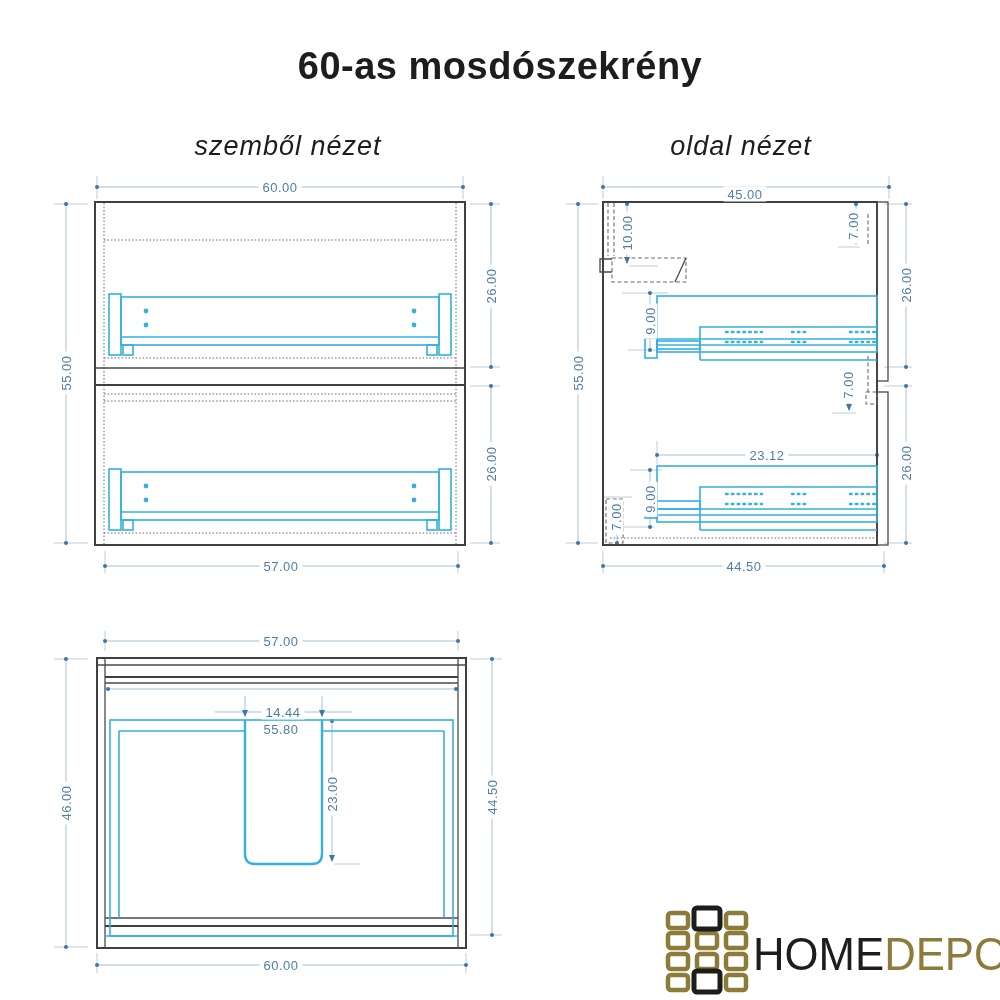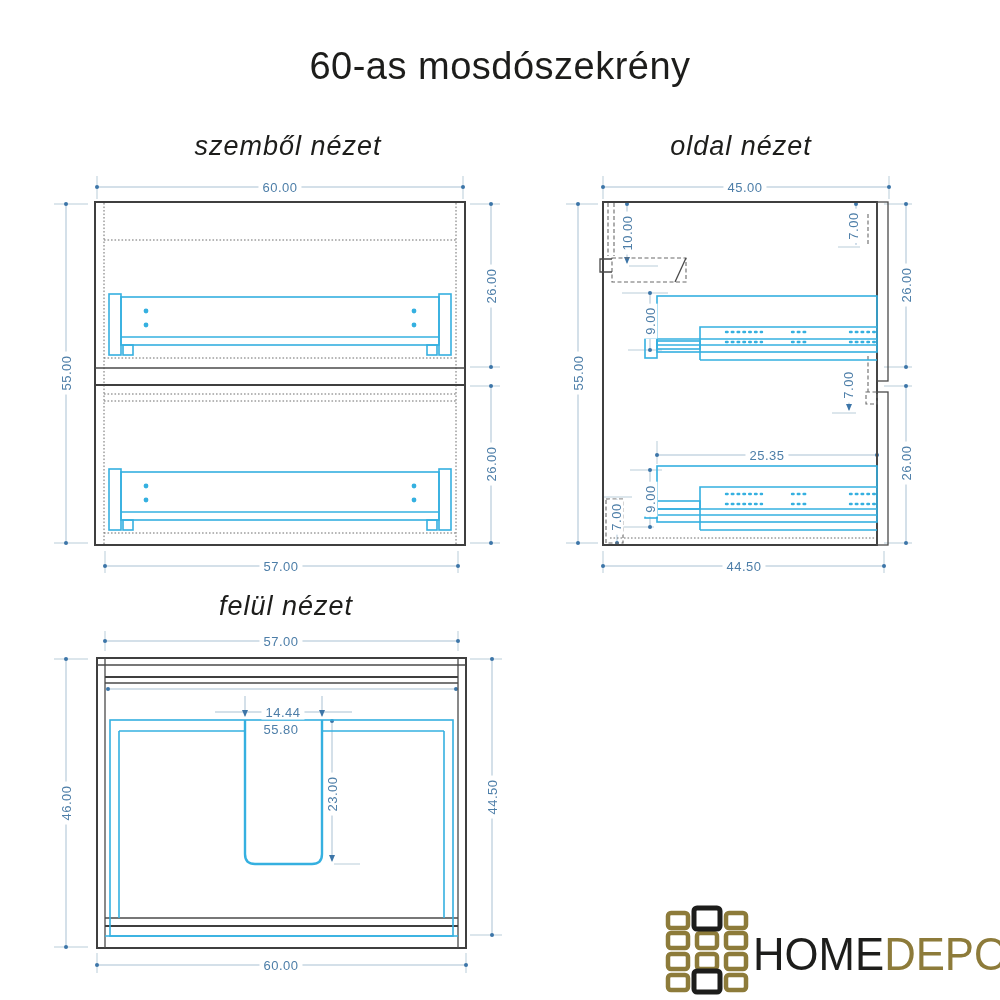--- a/index.html
+++ b/index.html
@@ -11,21 +11,21 @@
   .ln1{stroke:#4a4a4a;stroke-width:1.3;fill:none;}
   .dsh{stroke:#6a6a6a;stroke-width:1.1;fill:none;stroke-dasharray:4 2.5;}
   .dtt{stroke:#6e6e6e;stroke-width:1;fill:none;stroke-dasharray:1.6 1.9;}
   .cy{stroke:#35b0e0;stroke-width:1.6;fill:none;}
   .cy2{stroke:#35b0e0;stroke-width:2.4;fill:none;}
   .cyf{fill:#35b0e0;}
   .cydot{stroke:#35b0e0;stroke-width:2.4;fill:none;stroke-dasharray:1.6 4.2;stroke-linecap:round;}
   .dimln{stroke:#a9c1d3;stroke-width:1;fill:none;}
   .ldr{stroke:#b9cdd9;stroke-width:1;fill:none;}
   
-  .title{position:absolute;transform:translate(-50%,-50%);font-size:38px;font-weight:400;
+  .title{position:absolute;transform:translate(-50%,-50%);font-size:38px;font-weight:700;
          color:#1d1d1b;letter-spacing:.5px;white-space:nowrap;}
   .viewlabel{position:absolute;transform:translate(-50%,-50%);font-size:27px;font-style:italic;
          font-weight:500;color:#1d1d1b;letter-spacing:1px;white-space:nowrap;}
   .dim{position:absolute;transform:translate(-50%,-50%);font-size:13px;color:#4d7ea8;
        background:#fff;padding:0 4px;letter-spacing:.5px;white-space:nowrap;z-index:5;}
   .dim.v{transform:translate(-50%,-50%) rotate(-90deg);}
   
   .logo{position:absolute;left:660px;top:898px;width:340px;height:102px;}
   .logo-text{position:absolute;left:93px;top:28px;font-size:47px;font-weight:500;
              letter-spacing:0;transform:scaleX(.93);transform-origin:left center;white-space:nowrap;}
@@ -222,36 +222,35 @@
         <line class="cy" x1="444" y1="731" x2="444" y2="918"></line>
         <path class="cy2" d="M245,720 V854 Q245,864 255,864 H312 Q322,864 322,854 V720"></path>
       </g>
     </g>
   </svg>
 
   <div class="title" style="left:500px;top:66px;">60-as mosdószekrény</div>
 
   <div class="viewlabel" style="left:741px;top:146px;">oldal nézet</div>
   <div class="viewlabel" style="left:288px;top:146px;">szemből nézet</div>
-  <div class="viewlabel" style="left:286px;top:606px;">felül nézet</div>
 
   <div class="dim" style="left:280px;top:187px;">60.00</div>
   <div class="dim v" style="left:66px;top:373px;">55.00</div>
   <div class="dim v" style="left:491px;top:286px;">26.00</div>
   <div class="dim v" style="left:491px;top:464px;">26.00</div>
   <div class="dim" style="left:281px;top:566px;">57.00</div>
 
-  <div class="dim" style="left:745px;top:187px;">45.00</div>
+  <div class="dim" style="left:745px;top:194px;">45.00</div>
   <div class="dim v" style="left:578px;top:373px;">55.00</div>
   <div class="dim v" style="left:627px;top:233px;">10.00</div>
   <div class="dim v" style="left:853px;top:226px;">7.00</div>
   <div class="dim v" style="left:906px;top:285px;">26.00</div>
   <div class="dim v" style="left:650px;top:321px;">9.00</div>
   <div class="dim v" style="left:848px;top:385px;">7.00</div>
-  <div class="dim" style="left:767px;top:455px;">25.35</div>
+  <div class="dim" style="left:767px;top:455px;">23.12</div>
   <div class="dim v" style="left:906px;top:463px;">26.00</div>
   <div class="dim v" style="left:650px;top:499px;">9.00</div>
   <div class="dim v" style="left:616px;top:517px;">7.00</div>
   <div class="dim" style="left:744px;top:566px;">44.50</div>
 
   <div class="dim" style="left:281px;top:641px;">57.00</div>
   <div class="dim" style="left:281px;top:689px;margin-top:40px;">55.80</div>
   <div class="dim" style="left:283px;top:712px;">14.44</div>
   <div class="dim v" style="left:66px;top:803px;">46.00</div>
   <div class="dim v" style="left:332px;top:794px;">23.00</div>

